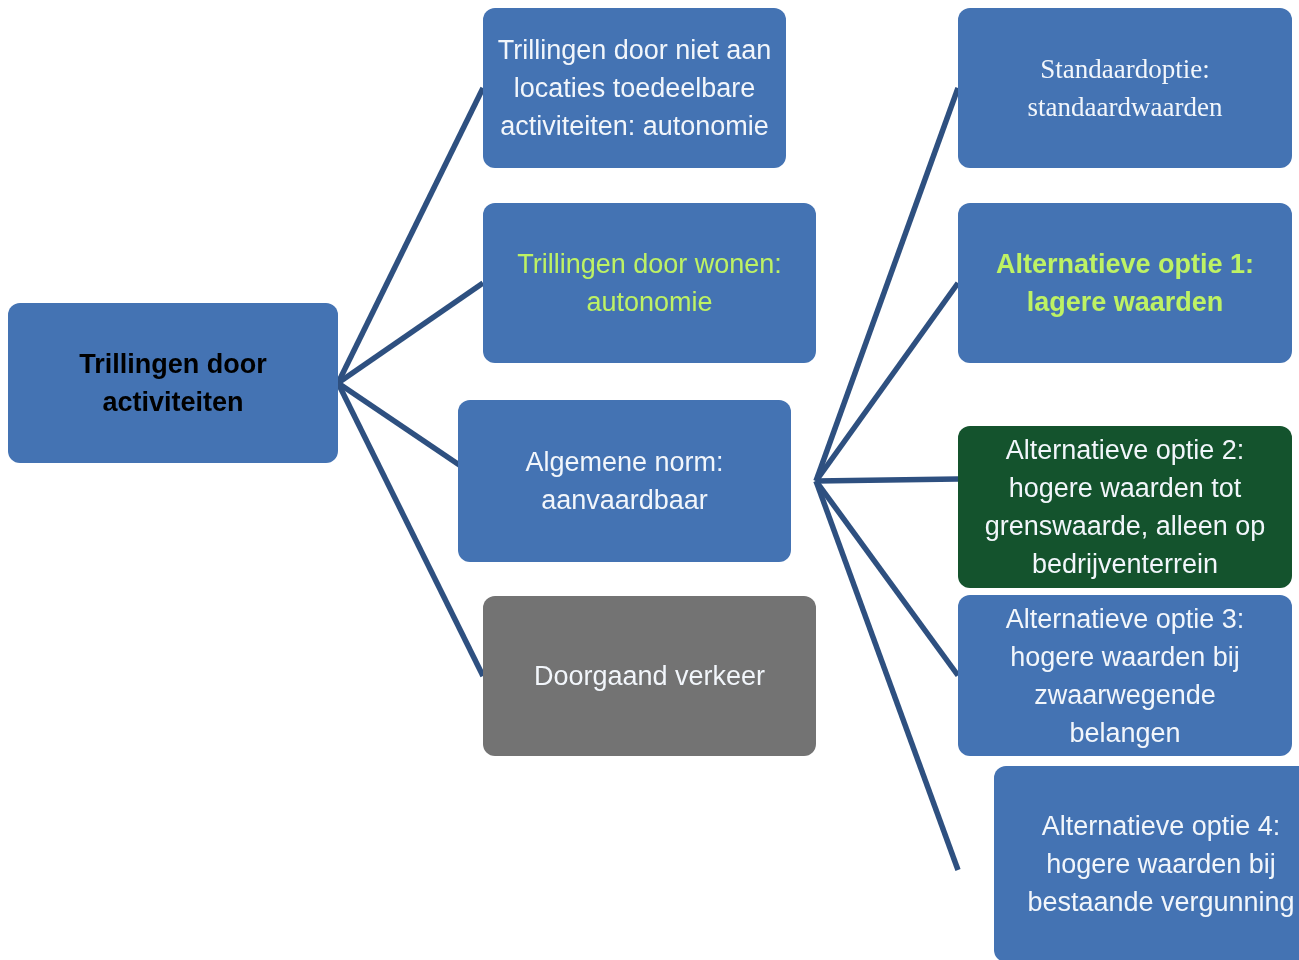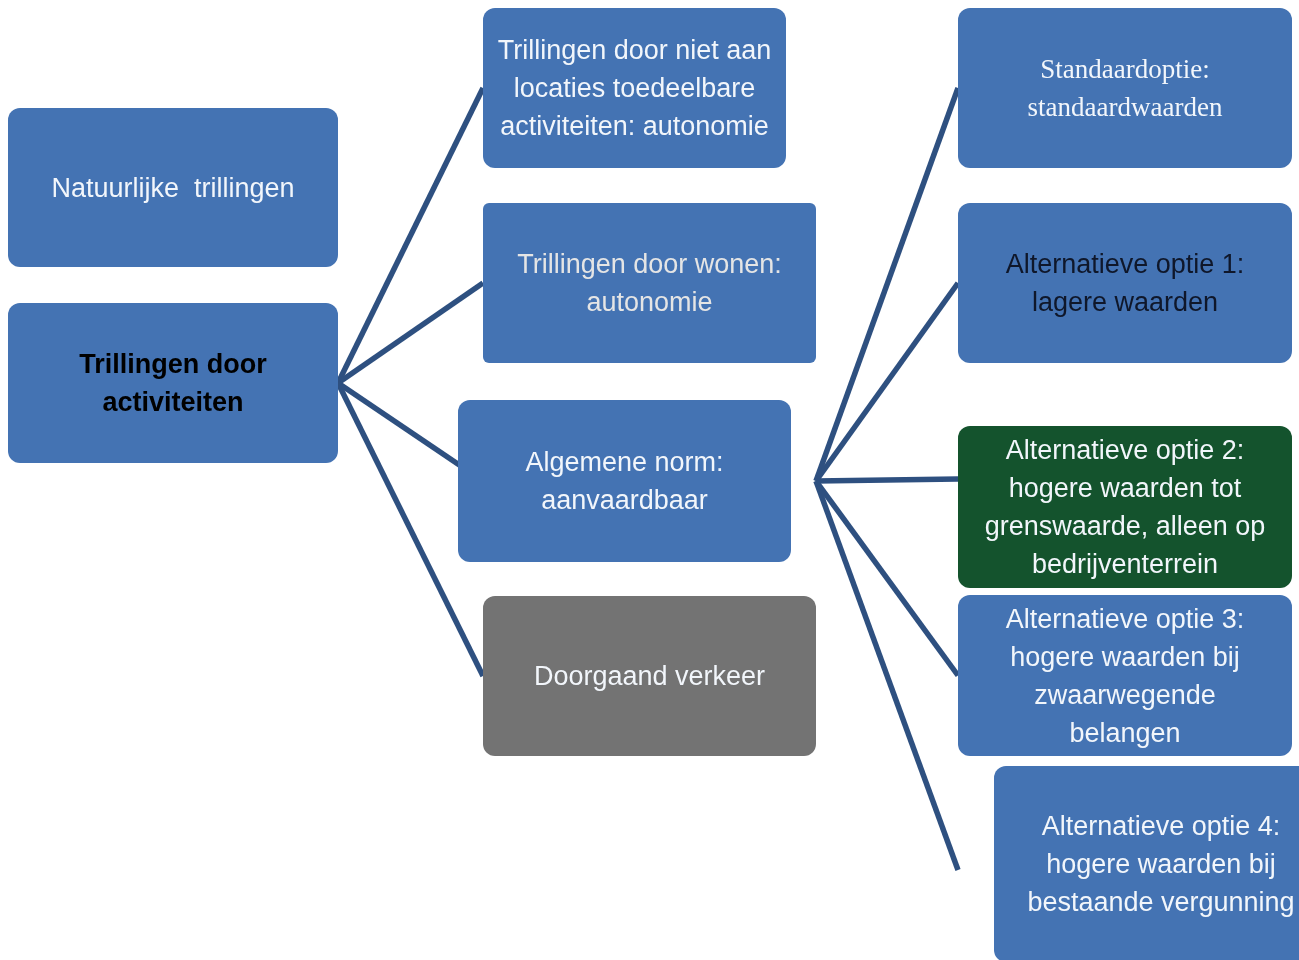--- a/index.html
+++ b/index.html
@@ -59,41 +59,40 @@
       <line x1="338" y1="383" x2="483" y2="283" stroke="#2e5080" stroke-width="5.5"></line>
       <line x1="338" y1="383" x2="483" y2="481" stroke="#2e5080" stroke-width="5.5"></line>
       <line x1="338" y1="383" x2="483" y2="676" stroke="#2e5080" stroke-width="5.5"></line>
       <line x1="816" y1="481" x2="958" y2="88" stroke="#2e5080" stroke-width="5.5"></line>
       <line x1="816" y1="481" x2="958" y2="283" stroke="#2e5080" stroke-width="5.5"></line>
       <line x1="816" y1="481" x2="958" y2="479" stroke="#2e5080" stroke-width="5.5"></line>
       <line x1="816" y1="481" x2="958" y2="675.5" stroke="#2e5080" stroke-width="5.5"></line>
       <line x1="816" y1="481" x2="958" y2="870" stroke="#2e5080" stroke-width="5.5"></line>
     </svg>
 
-  <div class="node pos-l1" style="background: rgb(68, 115, 179); color: rgb(242, 246, 251);">Natuurlijke  trillingen</div>
 
   <div class="node pos-l2" style="background: rgb(68, 115, 179); color: #000000; font-weight: bold;">Trillingen door
 activiteiten</div>
 
   <div class="node pos-m1" style="background: rgb(68, 115, 179); color: rgb(242, 246, 251);">Trillingen door niet aan
 locaties toedeelbare
 activiteiten: autonomie</div>
 
-  <div class="node pos-m2" style="background: rgb(68, 115, 179); color: #e5e5e5; border-radius: 6px;">Trillingen door wonen:
+  <div class="node pos-m2" style="background: rgb(68, 115, 179); color: #bef264;">Trillingen door wonen:
 autonomie</div>
 
   <div class="node pos-m3" style="background: rgb(68, 115, 179); color: rgb(242, 246, 251);">Algemene norm:
 aanvaardbaar</div>
 
   <div class="node pos-m4" style="background: #737373; color: rgb(242, 246, 251);">Doorgaand verkeer</div>
 
   <div class="node pos-r1" style="background: rgb(68, 115, 179); color: rgb(242, 246, 251); font-family: Liberation Serif, serif;">Standaardoptie:
 standaardwaarden</div>
 
-  <div class="node pos-r2" style="background: rgb(68, 115, 179); color: #0f172a;">Alternatieve optie 1:
+  <div class="node pos-r2" style="background: rgb(68, 115, 179); color: #bef264; font-weight: bold;">Alternatieve optie 1:
 lagere waarden</div>
 
   <div class="node pos-r3" style="background: #14532d; color: rgb(242, 246, 251); margin-top: 28px;">Alternatieve optie 2:
 hogere waarden tot
 grenswaarde, alleen op
 bedrijventerrein</div>
 
   <div class="node pos-r4" style="background: rgb(68, 115, 179); color: rgb(242, 246, 251);">Alternatieve optie 3:
 hogere waarden bij
 zwaarwegende

